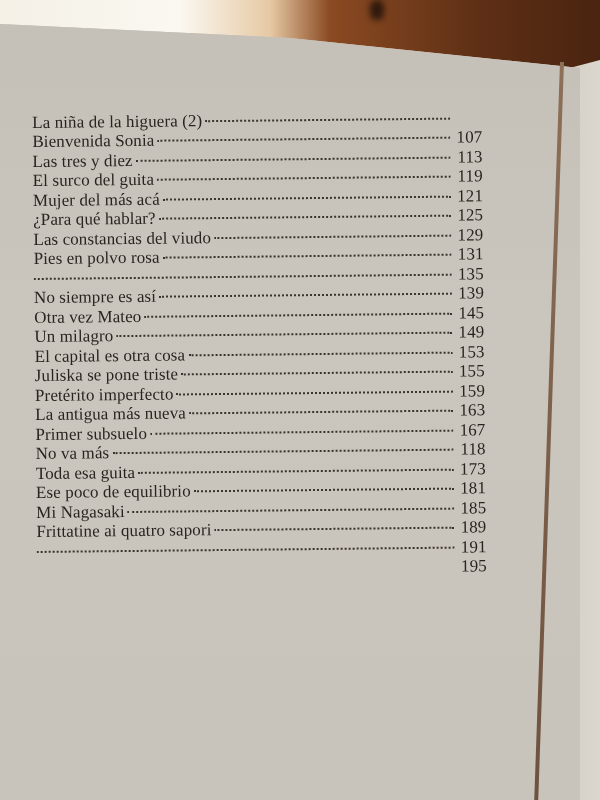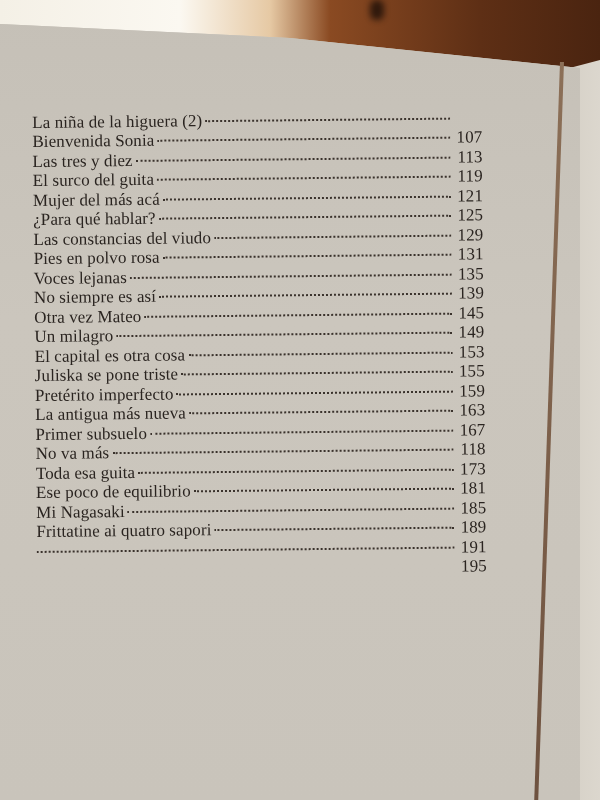--- a/index.html
+++ b/index.html
@@ -148,21 +148,20 @@
       <span class="toc-title">Las constancias del viudo</span>
       <span class="toc-leader"></span>
       <span class="toc-page">129</span>
     </li>
   <li class="toc-row">
       <span class="toc-title">Pies en polvo rosa</span>
       <span class="toc-leader"></span>
       <span class="toc-page">131</span>
     </li>
   <li class="toc-row">
-      <span class="toc-title">Voces lejanas</span>
       <span class="toc-leader"></span>
       <span class="toc-page">135</span>
     </li>
   <li class="toc-row">
       <span class="toc-title">No siempre es así</span>
       <span class="toc-leader"></span>
       <span class="toc-page">139</span>
     </li>
   <li class="toc-row">
       <span class="toc-title">Otra vez Mateo</span>

